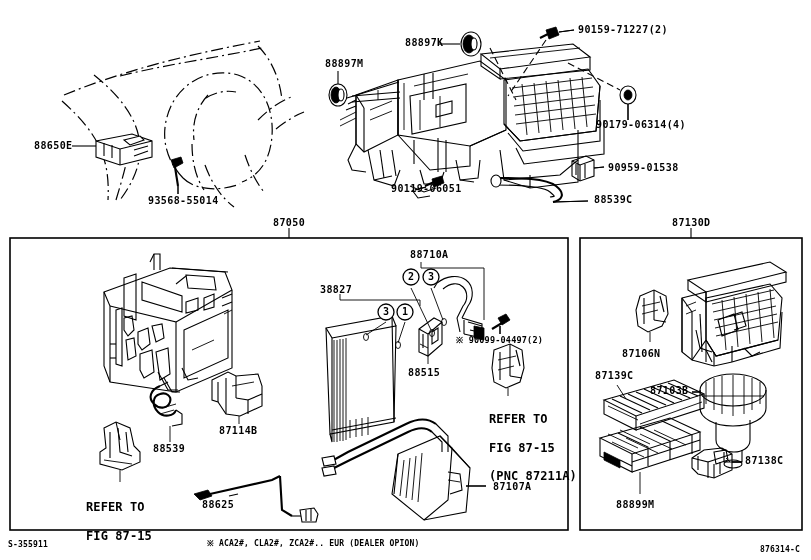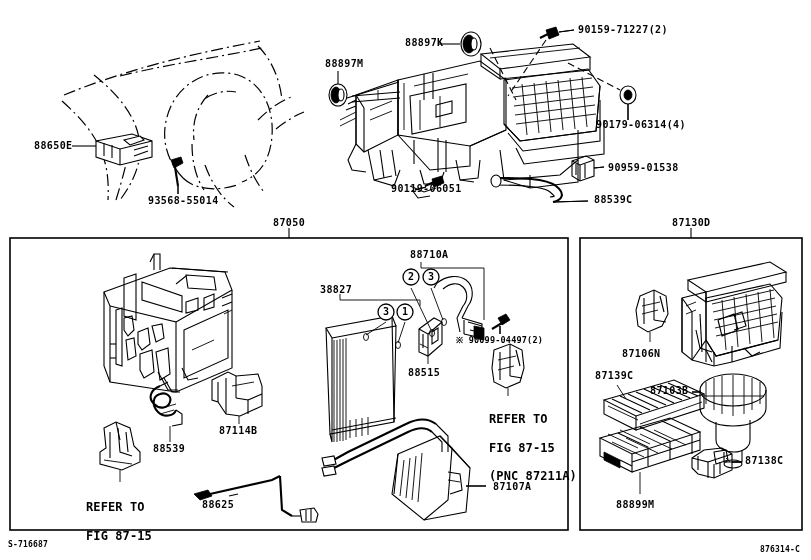--- a/index.html
+++ b/index.html
@@ -550,16 +550,17 @@
 <div class="lbl" style="left:402px;top:307px;">1</div>
 <div class="lbl" style="left:408px;top:272px;">2</div>
 <div class="lbl" style="left:428px;top:272px;">3</div>
 
 <div class="lbl" style="left:622px;top:341px;margin-top:8px;">87106N</div>
 <div class="lbl" style="left:595px;top:371px;">87139C</div>
 <div class="lbl" style="left:650px;top:386px;">87103B</div>
 <div class="lbl" style="left:616px;top:500px;">88899M</div>
 <div class="lbl" style="left:745px;top:456px;">87138C</div>
 
-<div class="lbl foot" style="left:8px;top:540px;">S-716687</div>
+<div class="lbl foot" style="left:8px;top:540px;">S-355911</div>
+<div class="lbl foot" style="left:207px;top:539px;">※ ACA2#, CLA2#, ZCA2#.. EUR (DEALER OPION)</div>
 <div class="lbl foot" style="left:760px;top:545px;">876314-C</div>
 
 </div>
 
 </body></html>

